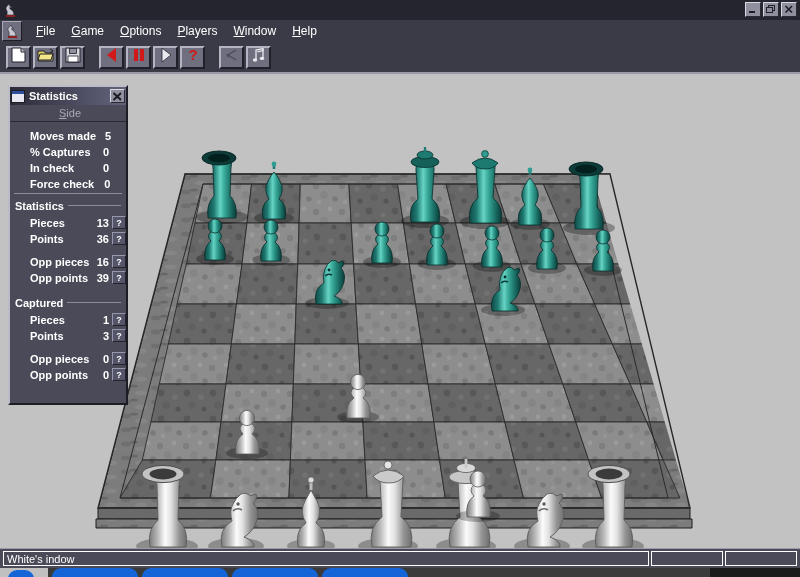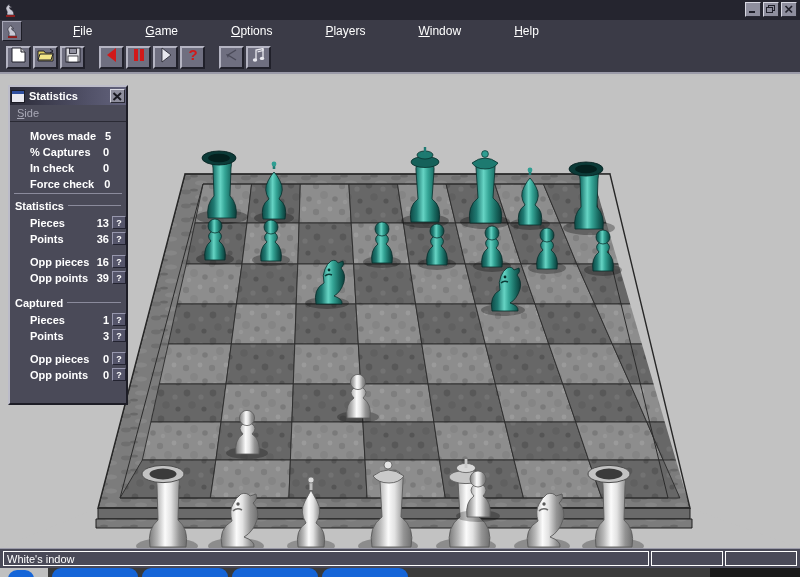--- a/index.html
+++ b/index.html
@@ -55,21 +55,21 @@
     position: relative;
     cursor: pointer;
   }
   .winbtn svg { position: absolute; left: 2px; top: 2px; }
 
   
   .menubar {
     position: absolute; left: 0; top: 20px;
     width: 800px; height: 22px;
     background: #3b3b47;
-    display: flex; align-items: center; gap: 37px;
+    display: flex; align-items: center;
   }
   .menu-doc-icon {
     width: 20px; height: 20px;
     margin-left: 2px; margin-right: 6px;
     background: #6f6f80;
     border-top: 1px solid #a8a8b8;
     border-left: 1px solid #a8a8b8;
     border-right: 1px solid #1d1d26;
     border-bottom: 1px solid #1d1d26;
     position: relative; flex: 0 0 auto;
@@ -151,20 +151,21 @@
     border-bottom: 1px solid #2a2a34;
     position: relative;
     flex: 0 0 auto; cursor: pointer;
   }
   .statwin-menubar {
     height: 17px;
     background: #4a4a58;
     border-bottom: 1px solid #2a2a34;
     display: flex; align-items: center;
     padding-left: 4px;
+    justify-content: center;
   }
   .statwin-menubar .mi {
     color: #a8a8b6; font-size: 11px; cursor: pointer;
     padding: 1px 3px;
   }
   .statwin-body {
     padding: 4px 0 0 0;
     position: relative;
   }
   .srow {

